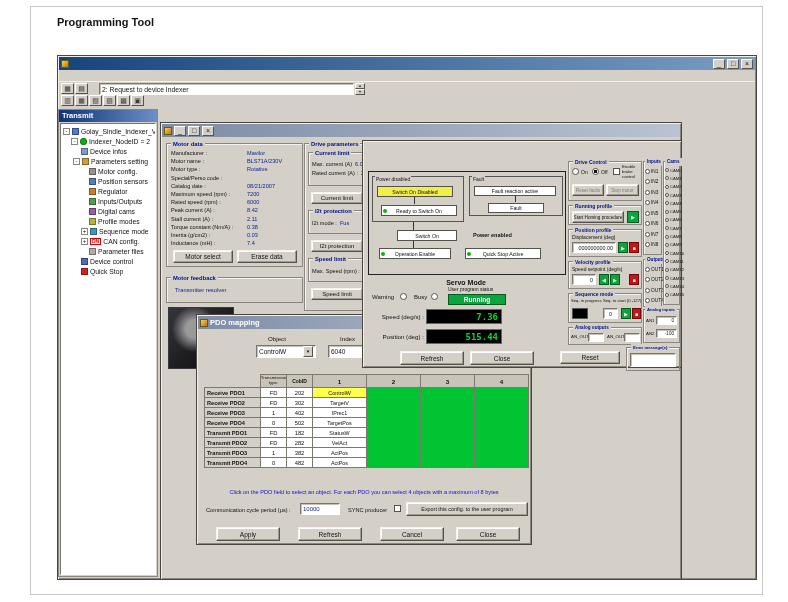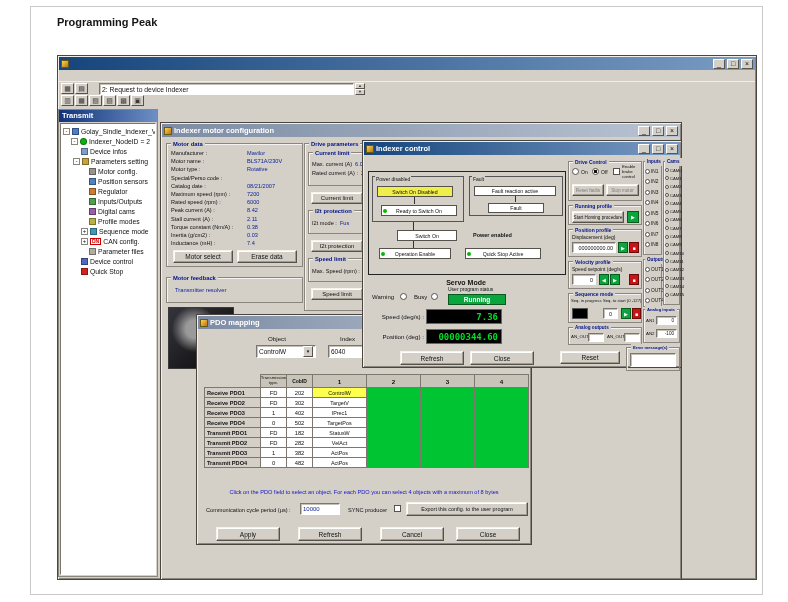--- a/index.html
+++ b/index.html
@@ -65,21 +65,21 @@
 .pobj{width:55px;background:#fff;font-size:5.4px}
 .pgrn{width:55px;background:#00c432}
 #ptbl .prow:nth-child(2) .pobj{background:#ffff4d}
 .note{position:absolute;left:0;right:0;text-align:center;font-size:5.6px;color:#1414c8;white-space:nowrap}
 </style>
 </head>
 <body>
 
 <div id="cv">
   <div class="frame"></div>
-  <div id="hd">Programming Peak</div>
+  <div id="hd">Programming Tool</div>
 
   <div class="win" id="mainwin" style="left:57px;top:55px;width:700px;height:525px">
     <div class="tb act">
       <span class="tic"></span>
       <span class="tt"></span>
       <span class="wb">_</span>
       <span class="wb">□</span>
       <span class="wb">×</span>
     </div>
     <div style="position:absolute;left:1px;right:1px;top:14px;height:11px;display:flex">
@@ -180,21 +180,20 @@
           <span class="tico" style="background:#d42222"></span>
           <span>Quick Stop</span>
         </div>
       </div>
     </div>
   </div>
 
   <div class="win" style="left:160px;top:122px;width:522px;height:458px">
     <div class="tb inact">
       <span class="tic"></span>
-      <span class="tt">Indexer motor configuration</span>
       <span class="wb">_</span>
       <span class="wb">□</span>
       <span class="wb">×</span>
     </div>
     <div class="wc">
 
       <div class="grp" style="left:4px;top:6px;width:137px;height:124px">
         <span class="leg">Motor data</span>
         <div style="position:absolute;left:4px;top:5px;right:2px">
           <div class="mrow">
@@ -401,27 +400,20 @@
       <div class="btn" style="left:208px;top:173px;width:122px;height:14px;font-size:5.4px">Export this config. to the user program</div>
 
       <div class="btn" style="left:18px;top:198px;width:64px;height:14px">Apply</div>
       <div class="btn" style="left:100px;top:198px;width:64px;height:14px">Refresh</div>
       <div class="btn" style="left:182px;top:198px;width:64px;height:14px">Cancel</div>
       <div class="btn" style="left:258px;top:198px;width:64px;height:14px">Close</div>
     </div>
   </div>
 
   <div class="win" style="left:362px;top:140px;width:320px;height:228px">
-    <div class="tb act">
-      <span class="tic"></span>
-      <span class="tt">Indexer control</span>
-      <span class="wb">_</span>
-      <span class="wb">□</span>
-      <span class="wb">×</span>
-    </div>
     <div class="wc">
 
       <div style="position:absolute;left:4px;top:16px;width:198px;height:104px;border:1px solid #222">
         <div style="position:absolute;left:3px;top:4px;width:92px;height:46px;border:1px solid #555">
           <span class="lbl" style="left:2px;top:-1px;font-size:5px;background:#d4d0c8;padding:0 1px">Power disabled</span>
           <div class="sbox" style="left:4px;top:9px;width:76px;height:11px;background:#f0ee4a">Switch On Disabled</div>
           <div class="vl" style="left:41px;top:20px;height:7px"></div>
           <div class="sbox" style="left:8px;top:28px;width:76px;height:11px">
             <span class="gd"></span>
             <span>Ready to Switch On</span>
@@ -449,21 +441,21 @@
       <div style="position:absolute;left:0;top:124px;width:204px;text-align:center;font-size:7px;font-weight:bold;color:#111">Servo Mode</div>
       <span class="lbl" style="left:8px;top:139px;font-size:6px">Warning</span>
       <span class="rad" style="position:absolute;left:36px;top:138px"></span>
       <span class="lbl" style="left:50px;top:139px;font-size:6px">Busy</span>
       <span class="rad" style="position:absolute;left:67px;top:138px"></span>
       <span class="lbl" style="left:84px;top:131px;font-size:5px">User program status</span>
       <div style="position:absolute;left:84px;top:139px;width:58px;height:11px;background:#0aa53c;border:1px solid #0a5a20;color:#fff;font-size:6.5px;font-weight:bold;display:flex;align-items:center;justify-content:center">Running</div>
       <span class="lbl" style="left:2px;top:158px;width:58px;text-align:right;font-size:6.2px">Speed (deg/s) :</span>
       <div class="led" style="left:62px;top:154px;width:76px;height:15px;font-size:9px">7.36</div>
       <span class="lbl" style="left:2px;top:178px;width:58px;text-align:right;font-size:6.2px">Position (deg) :</span>
-      <div class="led" style="left:62px;top:174px;width:76px;height:15px;font-size:9px">00000344.60</div>
+      <div class="led" style="left:62px;top:174px;width:76px;height:15px;font-size:9px">515.44</div>
       <div class="btn" style="left:36px;top:196px;width:64px;height:14px">Refresh</div>
       <div class="btn" style="left:106px;top:196px;width:64px;height:14px">Close</div>
 
       <div class="grp" style="left:204px;top:6px;width:74px;height:40px">
         <span class="leg" style="font-size:5px">Drive Control</span>
         <span class="rad" style="position:absolute;left:3px;top:6px"></span>
         <span class="lbl" style="left:12px;top:7px;font-size:5px">On</span>
         <span class="rad on" style="position:absolute;left:23px;top:6px"></span>
         <span class="lbl" style="left:32px;top:7px;font-size:5px">Off</span>
         <span class="chk" style="left:44px;top:6px"></span>

